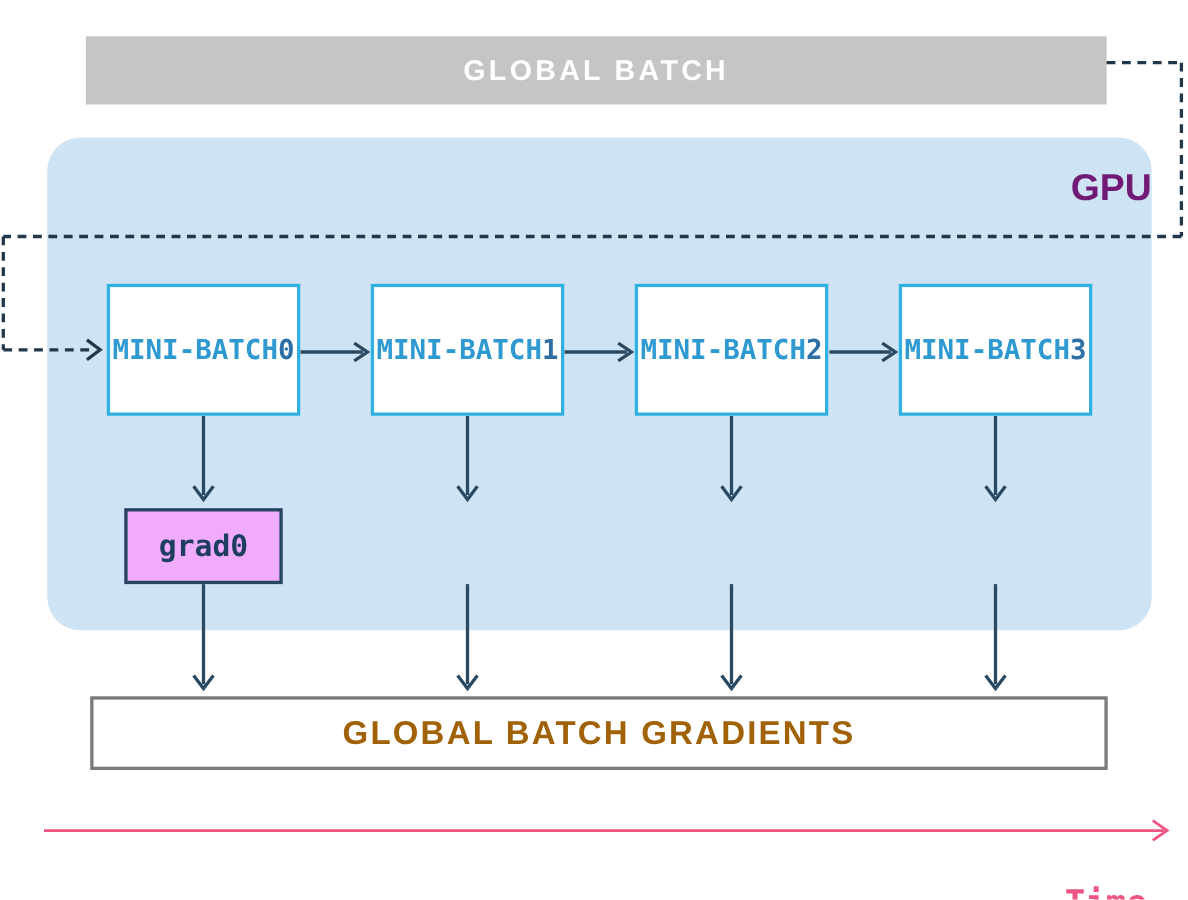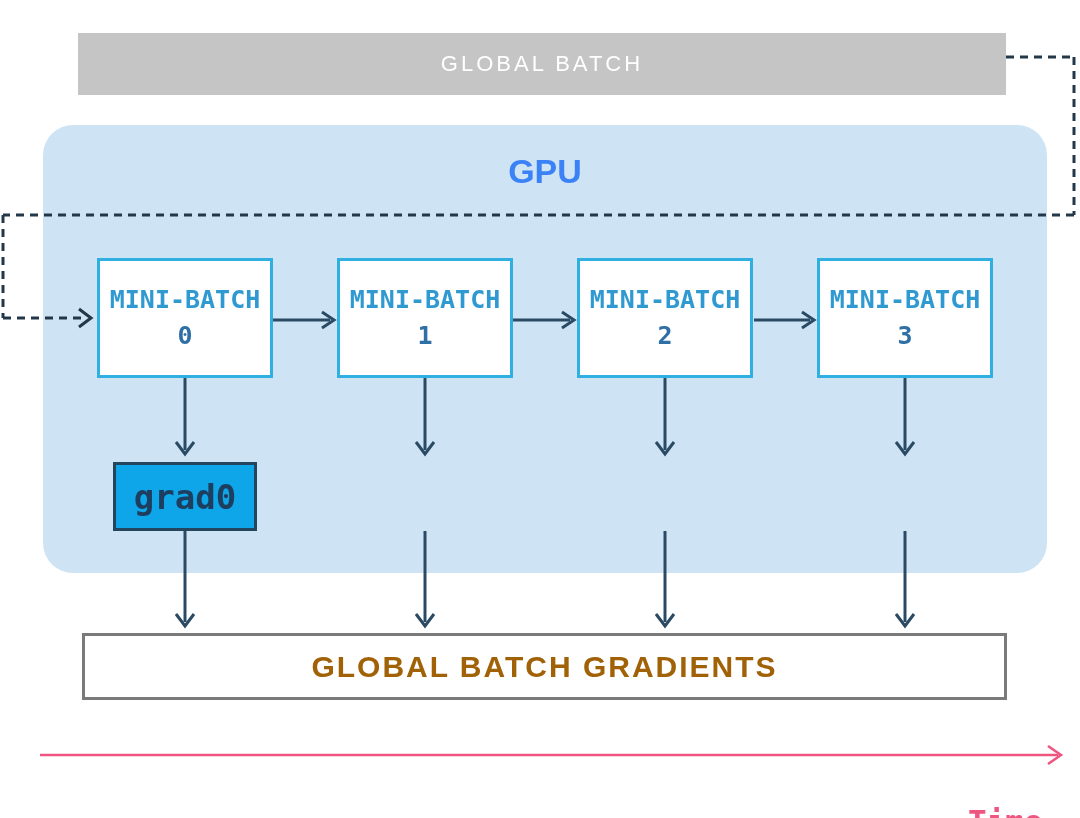--- a/index.html
+++ b/index.html
@@ -4,49 +4,49 @@
 <style>
   html,body{margin:0;padding:0;background:#fff;}
   .canvas{
     position:relative;width:1080px;height:818px;background:#ffffff;
     overflow:hidden;font-family:"Liberation Sans",sans-serif;
   }
   
   .global-batch-bar{
     position:absolute;left:78px;top:33px;width:928px;height:62px;
     background:#c5c5c5;display:flex;align-items:center;justify-content:center;
-    color:#ffffff;font-weight:400;font-size:22px;letter-spacing:3px;z-index:4;
+    color:#ffffff;font-weight:700;font-size:26px;letter-spacing:3px;z-index:4;
   }
   
   .gpu-box{
     position:absolute;left:43px;top:125px;width:1004px;height:448px;
     background:#cee4f4;border-radius:30px;z-index:1;
   }
   .gpu-label{
-    position:absolute;left:43px;top:152px;width:1004px;text-align:center;
-    font-weight:700;font-size:34px;color:#3b82f6;z-index:3;
+    position:absolute;left:43px;top:152px;width:1004px;text-align:right;
+    font-weight:700;font-size:34px;color:#701a75;z-index:3;
   }
   
   .connectors{position:absolute;left:0;top:0;z-index:5;pointer-events:none;}
   
   .mb{
     position:absolute;top:258px;width:176px;height:120px;box-sizing:border-box;
     background:#ffffff;border:3px solid #30b0e0;z-index:10;
-    display:flex;flex-direction:column;align-items:center;justify-content:center;
+    display:flex;flex-direction:row;align-items:center;justify-content:center;
     font-family:"DejaVu Sans Mono",monospace;font-weight:700;font-size:25px;line-height:1.45;
   }
   .mb .mb-label{color:#2f9ad2;}
   .mb .mb-num{color:#2e6fa6;}
   .mb0{left:97px}.mb1{left:337px}.mb2{left:577px}.mb3{left:817px}
   
   .grad{
     position:absolute;top:462px;width:144px;height:69px;box-sizing:border-box;
-    background:#0ea5e9;border:3px solid #24455e;z-index:10;
+    background:#f0abfc;border:3px solid #24455e;z-index:10;
     display:flex;align-items:center;justify-content:center;
-    font-family:"DejaVu Sans Mono",monospace;font-weight:700;font-size:34px;color:#1d3e5e;
+    font-family:"DejaVu Sans Mono",monospace;font-weight:700;font-size:27px;color:#1d3e5e;
   }
   .g0{left:113px}.g1{left:353px}.g2{left:593px}.g3{left:833px}
   
   .gradients-box{
     position:absolute;left:82px;top:633px;width:925px;height:67px;box-sizing:border-box;
     background:#ffffff;border:3px solid #7a7a7a;z-index:10;
     display:flex;align-items:center;justify-content:center;
     color:#a16207;font-weight:700;font-size:30px;letter-spacing:2px;
   }
   

